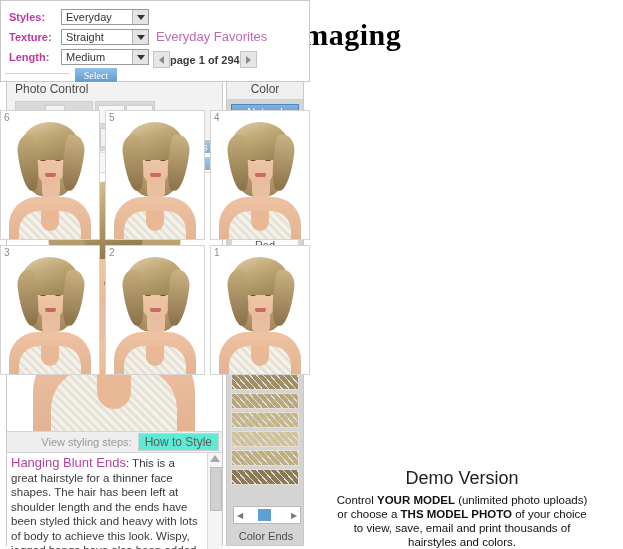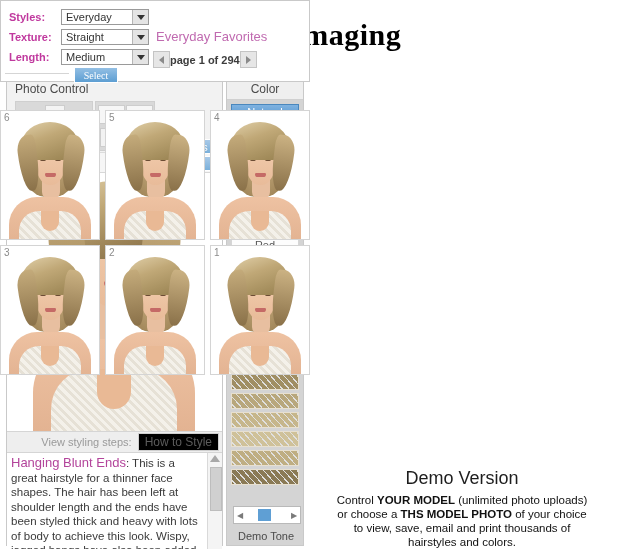--- a/index.html
+++ b/index.html
@@ -176,21 +176,21 @@
     height: 20px;
     background: #eeeeee;
     border-top: 1px solid #d5d5d5;
     border-bottom: 1px solid #d5d5d5;
     display: flex; align-items: center; justify-content: flex-end;
     padding-right: 3px;
     font-size: 11px; color: #9a9a9a;
   }
   .howto-btn {
     margin-left: 6px;
-    background:#000000; border:1px solid #cfcfcf;
+    background:#5eead4; border:1px solid #cfcfcf;
     padding: 1px 6px; font-size: 12px; color:#5c5c5c;
   }
 
   .desc-wrap { position: relative; height: 118px; background:#fff; }
   .desc-text {
     position:absolute; left:0; top:0; right:14px; bottom:0;
     padding: 3px 4px 0 4px;
     font-size: 11.5px; line-height: 14.5px; color: #3a3a3a;
     overflow: hidden;
   }
@@ -461,21 +461,21 @@
         <div class="tone" style="background: repeating-linear-gradient(48deg, rgb(138, 122, 85) 0px, rgb(138, 122, 85) 2px, rgba(255, 255, 255, 0.28) 2px, rgba(255, 255, 255, 0.28) 3px, rgb(138, 122, 85) 3px, rgb(138, 122, 85) 5px);"></div>
       </div>
 
     <div class="tone-slider">
       <span class="ts-arrow">◀</span>
       <div class="ts-track">
         <div class="ts-knob" style="left: 12px;"></div>
       </div>
       <span class="ts-arrow">▶</span>
     </div>
-    <div class="tone-label">Demo Tone</div>
+    <div class="tone-label">Color Ends</div>
   </div>
 
   <div id="styles-panel">
 
 
     <div class="styles-body">
 
       <div class="field-row" id="row-styles">
         <span class="field-label">Styles:</span>
         <span class="select-box">

